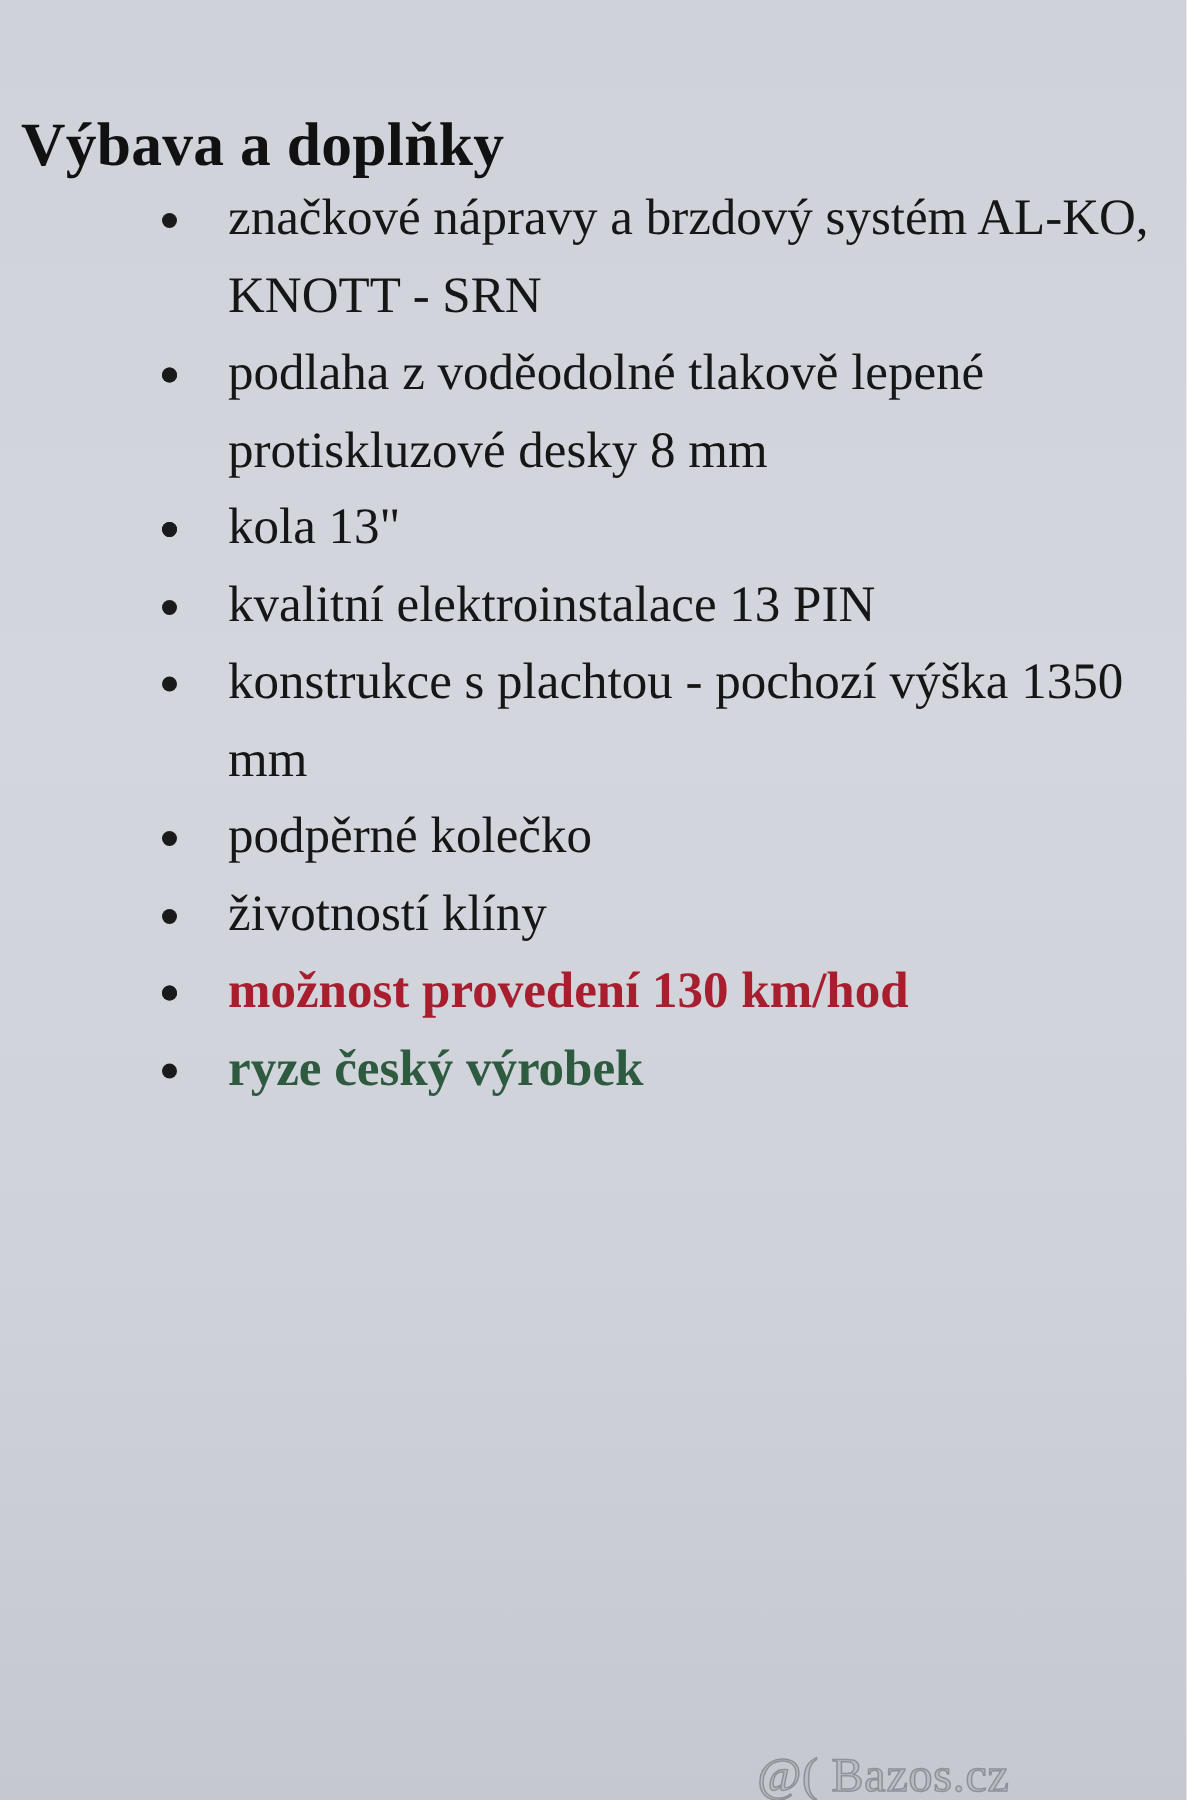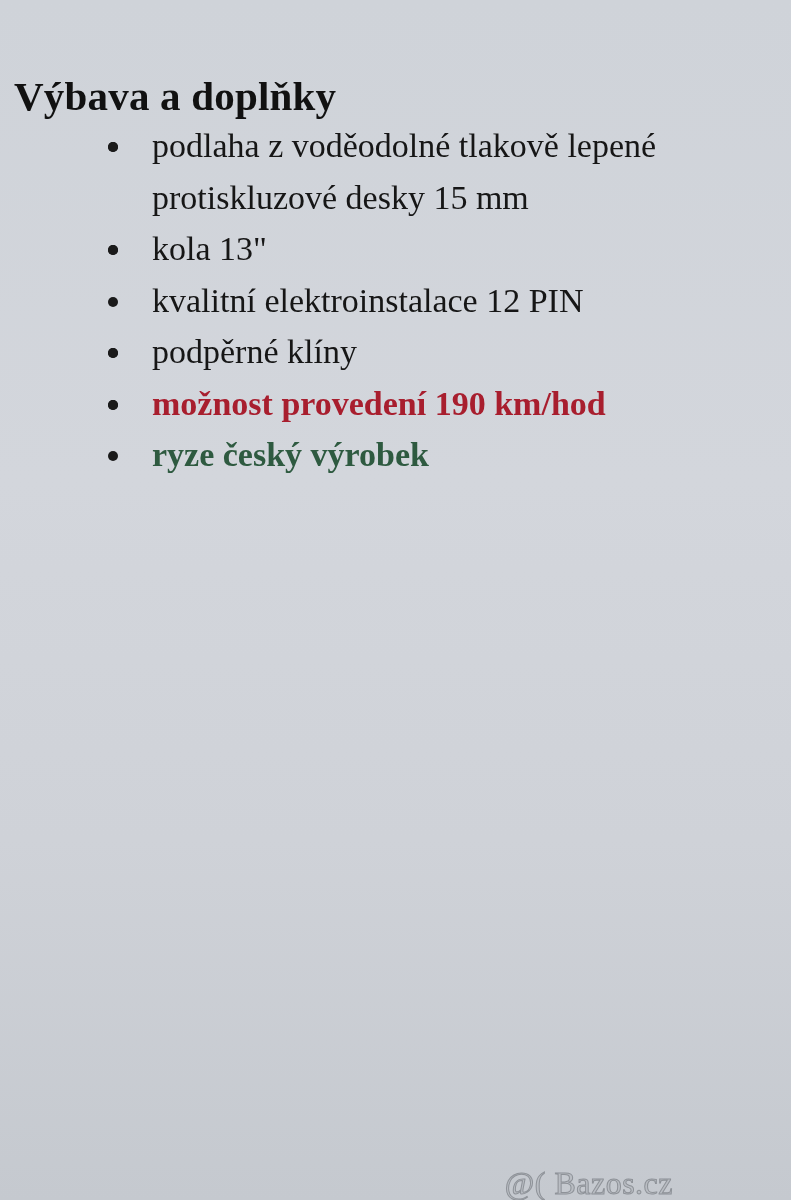--- a/index.html
+++ b/index.html
@@ -32,49 +32,58 @@
 </style>
 </head>
 <body>
 
 <div class="page">
   <h1 class="title">Výbava a doplňky</h1>
 
   <ul class="items">
     <li class="item">
       <span class="bullet"></span>
+      <span class="text">značkové nápravy a brzdový systém AL-KO, KNOTT - SRN</span>
     </li>
     <li class="item">
       <span class="bullet"></span>
-      <span class="text">podlaha z voděodolné tlakově lepené protiskluzové desky 15 mm</span>
+    </li>
+    <li class="item">
+      <span class="bullet"></span>
+      <span class="text">podlaha z voděodolné tlakově lepené protiskluzové desky 8 mm</span>
     </li>
     <li class="item">
       <span class="bullet"></span>
     </li>
     <li class="item">
       <span class="bullet"></span>
       <span class="text">kola 13"</span>
     </li>
     <li class="item">
       <span class="bullet"></span>
-      <span class="text">kvalitní elektroinstalace 12 PIN</span>
+      <span class="text">kvalitní elektroinstalace 13 PIN</span>
     </li>
     <li class="item">
       <span class="bullet"></span>
+      <span class="text">konstrukce s plachtou - pochozí výška 1350 mm</span>
     </li>
     <li class="item">
       <span class="bullet"></span>
-      <span class="text">podpěrné klíny</span>
+      <span class="text">podpěrné kolečko</span>
+    </li>
+    <li class="item">
+      <span class="bullet"></span>
+      <span class="text">životností klíny</span>
     </li>
     <li class="item">
       <span class="bullet"></span>
     </li>
     <li class="item red">
       <span class="bullet"></span>
-      <span class="text">možnost provedení 190 km/hod</span>
+      <span class="text">možnost provedení 130 km/hod</span>
     </li>
     <li class="item green">
       <span class="bullet"></span>
       <span class="text">ryze český výrobek</span>
     </li>
   </ul>
 
   <div class="watermark">@( Bazos.cz</div>
 </div>
 

